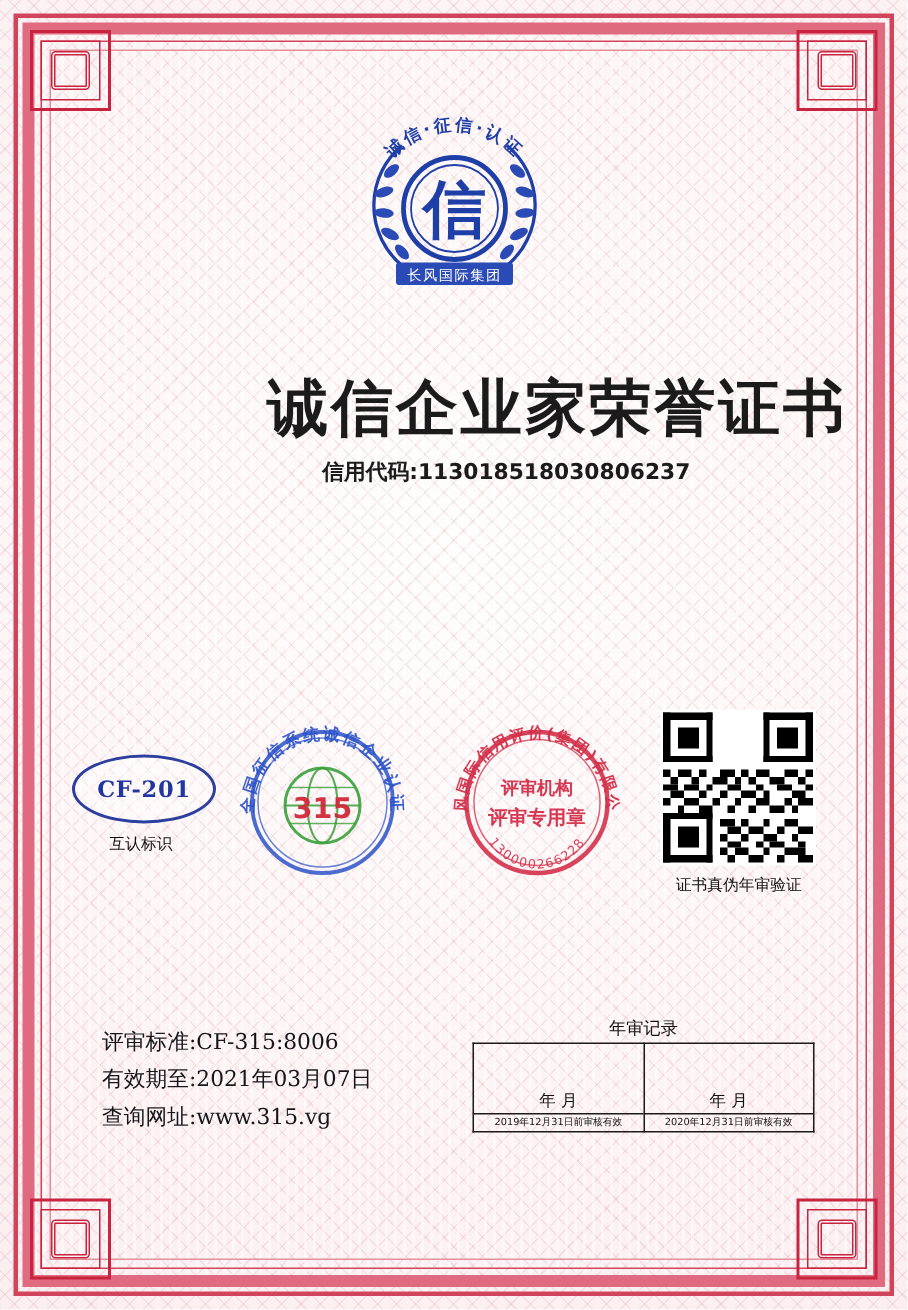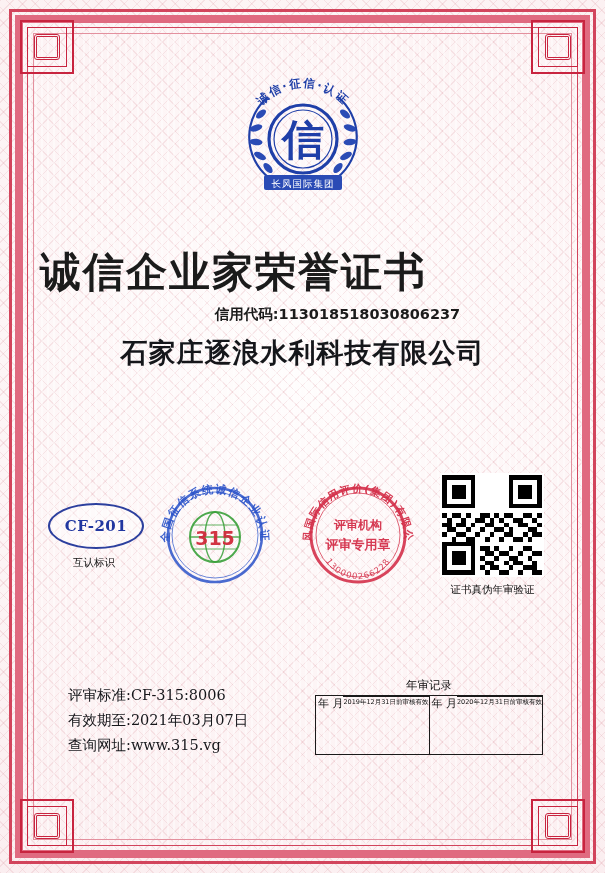--- a/index.html
+++ b/index.html
@@ -67,21 +67,21 @@
   
   .emblem{
     position:absolute;left:50%;top:22px;transform:translateX(-50%);
     width:150px;height:150px;
   }
   .emblem svg{display:block;}
 
   
   .main-title{
     position:absolute;top:205px;left:0;right:0;
-    text-align:left;
+    text-align:right;
     font-family:"DejaVu Sans", sans-serif;
     font-weight:bold;
     font-size:41px;
     letter-spacing:2px;
     color:#1b1b1b;
     white-space:nowrap;
   }
   .credit-code{
     position:absolute;top:265px;left:0;right:0;
     text-align:center;
@@ -174,21 +174,21 @@
     table-layout:fixed;
   }
   .yearly td{
     border:1px solid #1a1a1a;
     height:58px;vertical-align:bottom;
     text-align:center;
   }
   .yearly .ym{font-size:11px;font-family:"DejaVu Sans", sans-serif;color:#111;padding-bottom:1px;}
   .yearly .note{font-size:6.5px;font-family:"DejaVu Sans", sans-serif;color:#111;border-top:1px solid #1a1a1a;padding:1px 0;}
   .yearly td.cell{padding:0;}
-  .cellinner{display:flex;flex-direction:row;justify-content:space-between;height:100%;}
+  .cellinner{display:flex;flex-direction:column;justify-content:space-between;height:100%;}
   .cellinner .spacer{flex:1;}
 </style>
 </head>
 <body>
 
 <div class="cert">
 
   <div class="frame-outer"></div>
   <div class="frame-mid"></div>
   <div class="frame-inner"></div>
@@ -235,21 +235,20 @@
 
         <rect x="36" y="113" width="78" height="15" rx="2" fill="#2a4bb5"></rect>
         <text x="75" y="124.5" text-anchor="middle" font-family="DejaVu Sans, sans-serif" font-size="9.5" fill="#ffffff" letter-spacing="1">长风国际集团</text>
       </svg>
     </div>
 
     <div class="main-title">诚信企业家荣誉证书</div>
 
     <div class="credit-code">信用代码:113018518030806237</div>
 
-    <div class="company">石家庄逐浪水利科技有限公司</div>
 
     <div class="red-row">
     </div>
 
     <div class="seals">
 
       <div class="seal cf-badge">
         <div class="oval">
           <span>CF-201</span>
         </div>

